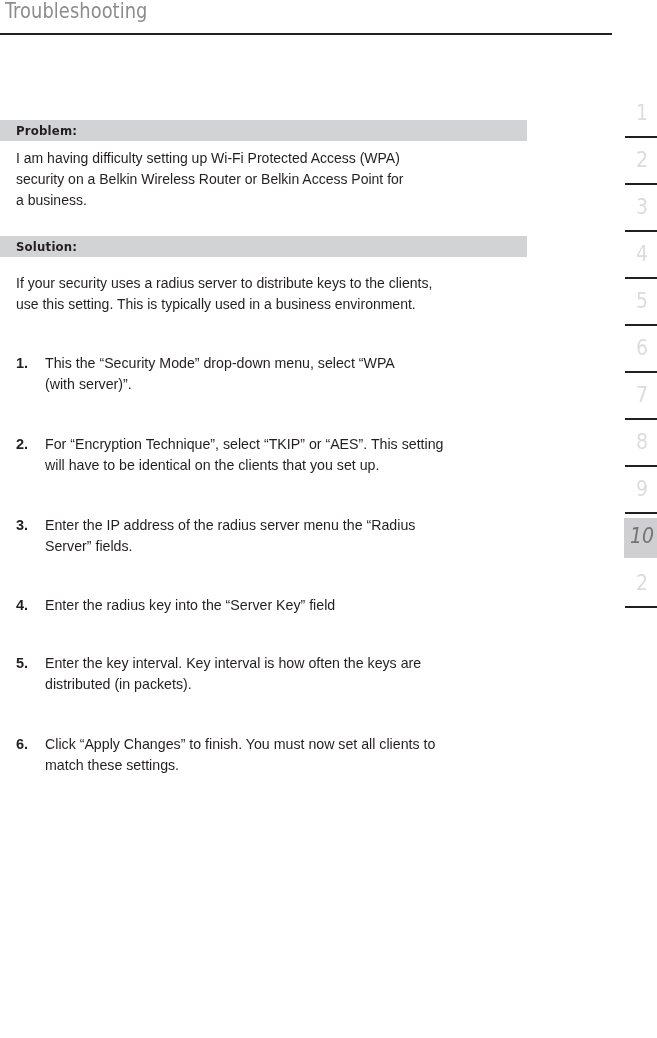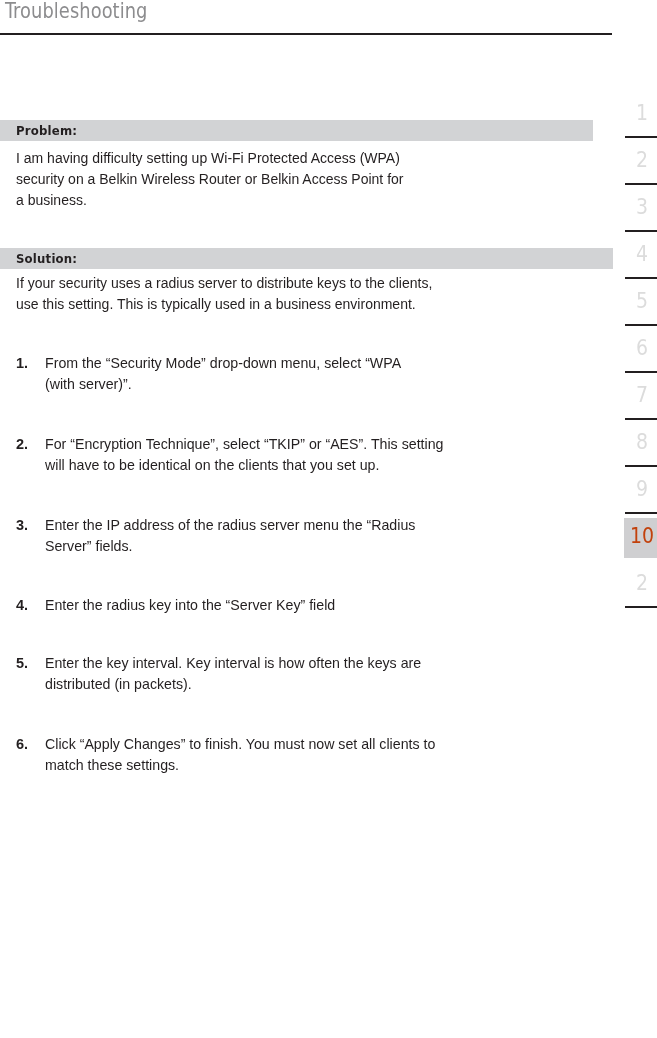--- a/index.html
+++ b/index.html
@@ -52,21 +52,21 @@
   #content {
     position: absolute;
     left: 0;
     top: 0;
     width: 600px;
   }
 
   .section-bar {
     position: absolute;
     left: 0;
-    width: 593px;
+    width: 527px;
     height: 21px;
     background: #d2d3d5;
   }
   .section-bar .bar-label {
     position: absolute;
     left: 16px;
     top: 3px;
     font-family: "DejaVu Sans Condensed", "Liberation Sans Narrow", "Liberation Sans", sans-serif;
     font-size: 13px;
     font-weight: bold;
@@ -139,22 +139,23 @@
   }
   .rail-item.active .rail-box {
     position: absolute;
     right: 0;
     top: 0;
     width: 33px;
     height: 40px;
     background: #cfcfd1;
   }
   .rail-item.active .rail-num {
-    color: #c2410c;
+    color: #737373;
     right: 3px;
+    font-style: italic;
   }
   .rail-sep {
     position: absolute;
     right: 0;
     width: 32px;
     height: 2px;
     background: #231f20;
   }
 
   
@@ -183,29 +184,29 @@
 
 <div id="content">
 
   <div class="section-bar" style="top:120px;">
     <span class="bar-label">Problem:</span>
   </div>
   <div class="para" style="top:148px;">I am having difficulty setting up Wi-Fi Protected Access (WPA)
 security on a Belkin Wireless Router or Belkin Access Point for
 a business.</div>
 
-  <div class="section-bar" style="top:248px;padding-left:20px;">
+  <div class="section-bar" style="top:236px;">
     <span class="bar-label">Solution:</span>
   </div>
   <div class="para" style="top:273px;">If your security uses a radius server to distribute keys to the clients,
 use this setting. This is typically used in a business environment.</div>
 
   <div class="step" style="top:353px;">
     <span class="num">1.</span>
-    <span class="txt">From the “Security Mode” drop-down menu, select “WPA
+    <span class="txt">This the “Security Mode” drop-down menu, select “WPA
 (with server)”.</span>
   </div>
 
   <div class="step" style="top:434px;">
     <span class="num">2.</span>
     <span class="txt">For “Encryption Technique”, select “TKIP” or “AES”. This setting
 will have to be identical on the clients that you set up.</span>
   </div>
 
   <div class="step" style="top:515px;">

